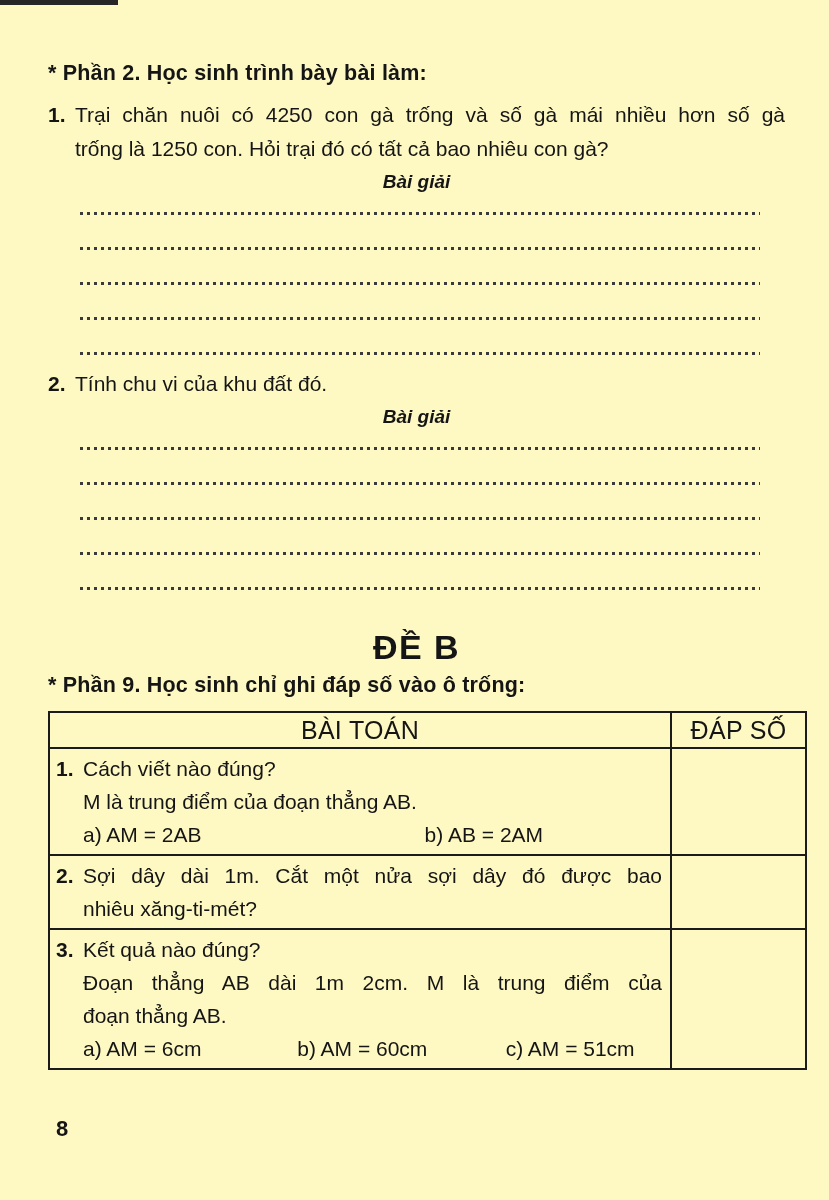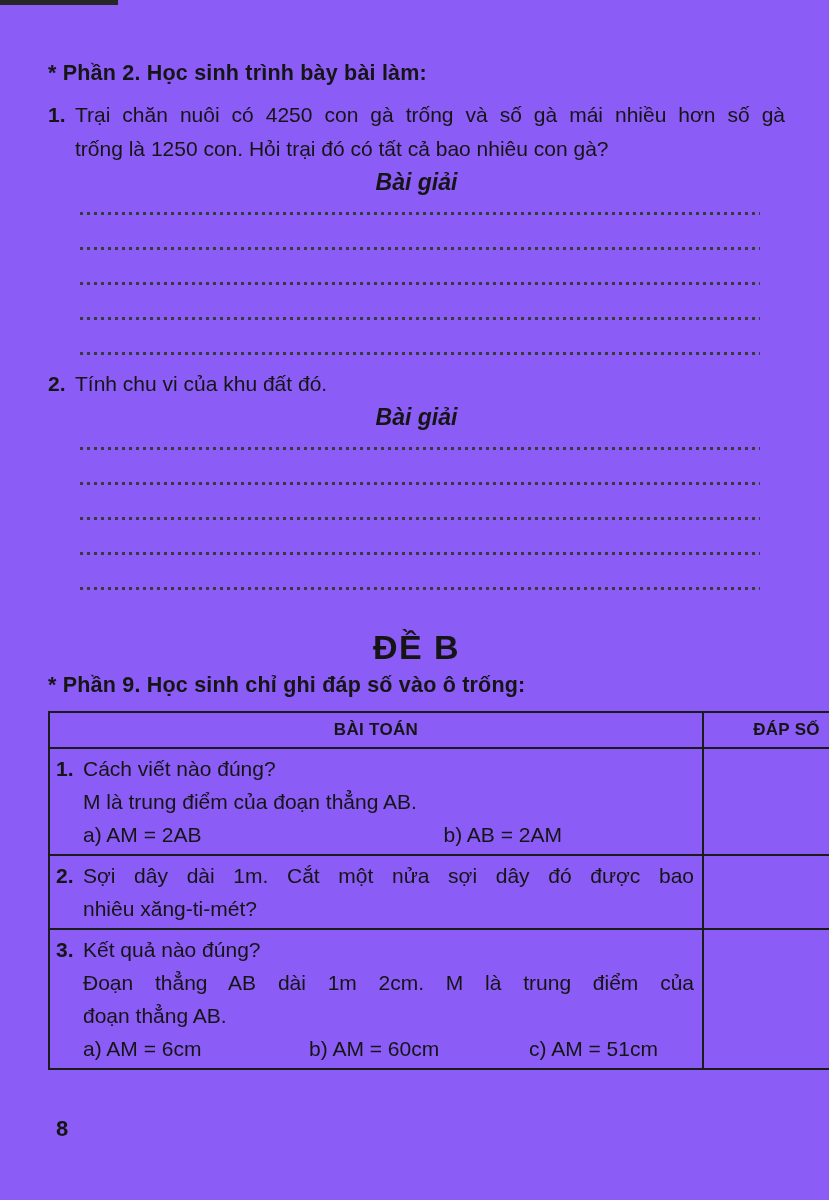--- a/index.html
+++ b/index.html
@@ -1,38 +1,38 @@
 <!DOCTYPE html>
 <html><head>
 <meta charset="utf-8">
 <title>Workbook page</title>
 <style>
   html,body{margin:0;padding:0;}
   body{width:829px;height:1200px;overflow:hidden;background:#e9e9e7;}
   .page{
     position:relative;box-sizing:border-box;
     width:829px;height:1200px;
-    background:#8b5cf6;
+    background:#fef9c3;
     color:#151515;
     font-family:"Liberation Sans","DejaVu Sans",sans-serif;
     font-size:21px;line-height:34px;
     padding:58px 44px 0 48px;
   }
   .scan-artifact{position:absolute;left:0;top:0;width:118px;height:5px;background:#262626;}
   .section-heading{
     font-weight:700;font-size:21.5px;line-height:30px;
     margin:0 0 10px 0;letter-spacing:.2px;
   }
   .problem{position:relative;padding-left:27px;}
   .p-num{position:absolute;left:0;top:0;font-weight:700;}
   .p-line{min-height:34px;}
   .just{text-align:justify;text-align-last:justify;}
   .solution-label{
     text-align:center;font-weight:700;font-style:italic;
-    font-size:23px;height:34px;line-height:32px;margin-top:0;
+    font-size:19px;height:34px;line-height:32px;margin-top:0;
   }
   .dotted-block{margin-left:32px;width:680px;}
   .dline{
     height:35px;
     background:repeating-linear-gradient(90deg,#3a3a3a 0 2.6px,transparent 2.6px 7px);
     background-size:100% 3px;background-position:left bottom;background-repeat:no-repeat;
   }
   .dline:first-child{height:15px;}
   .de-b{
     text-align:center;font-weight:700;font-size:34px;line-height:34px;
@@ -43,22 +43,22 @@
     border-collapse:collapse;margin-top:11px;
     width:737px;table-layout:fixed;
   }
   table.answers th,table.answers td{
     border:2.5px solid #1b1b1b;vertical-align:top;
     padding:3px 8px 3px 6px;
   }
   th.col-q{width:612px;}
   th.col-a{width:125px;}
   table.answers th{
-    font-weight:700;font-size:17px;text-align:center;
-    height:32px;line-height:32px;padding:1px 20px;letter-spacing:.3px;
+    font-weight:400;font-size:25px;text-align:center;
+    height:32px;line-height:32px;padding:1px 4px;letter-spacing:.3px;
   }
   .qblock{position:relative;padding-left:27px;line-height:33px;}
   .qnum{position:absolute;left:0;top:0;font-weight:700;}
   .qline{min-height:33px;}
   .opts{display:flex;min-height:33px;}
   .opts-2 .opt:nth-child(1){flex:0 0 59%;}
   .opts-2 .opt:nth-child(2){flex:1;}
   .opts-3 .opt:nth-child(1){flex:0 0 37%;}
   .opts-3 .opt:nth-child(2){flex:0 0 36%;}
   .opts-3 .opt:nth-child(3){flex:1;}

